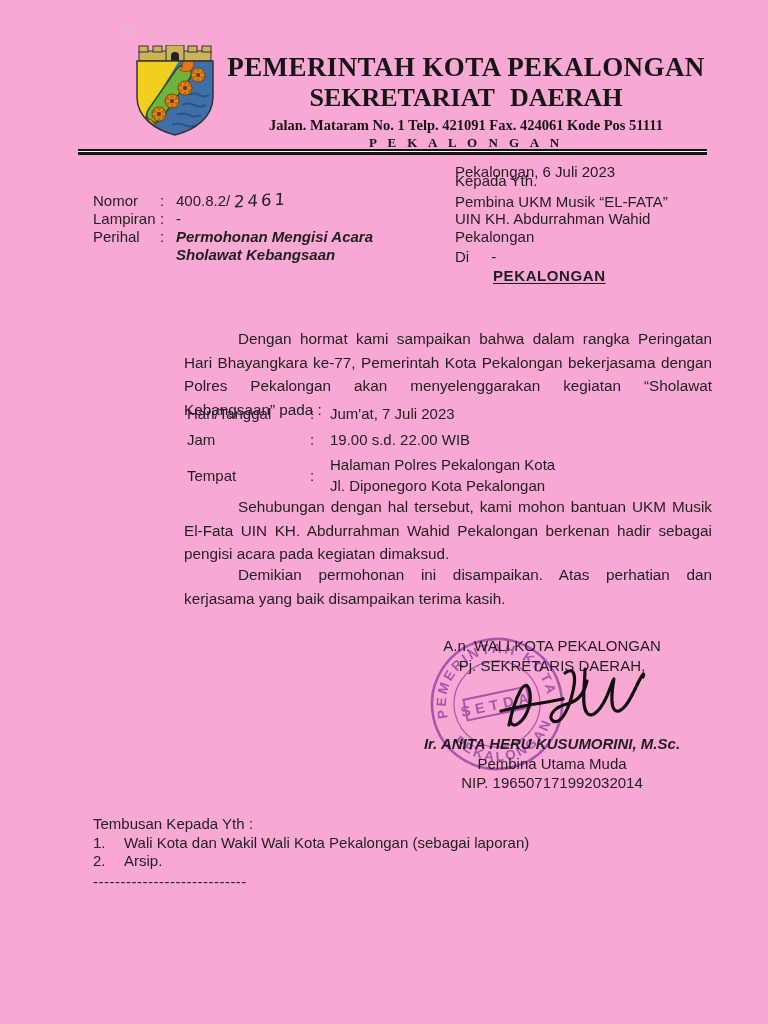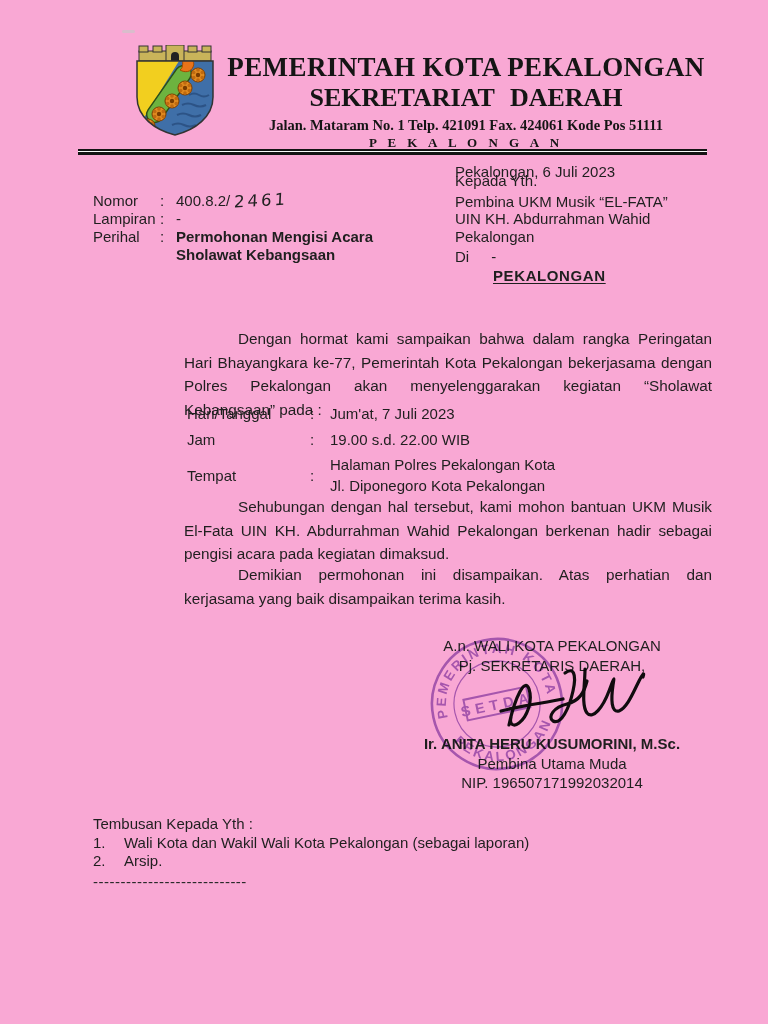--- a/index.html
+++ b/index.html
@@ -22,21 +22,21 @@
     position:absolute;left:78px;top:149px;width:629px;height:6px;
     background:linear-gradient(to bottom,#141414 0 2px,#fafafa 2px 3px,#141414 3px 6px);
   }
   .smudge{position:absolute;left:122px;top:30px;width:13px;height:3px;background:#c8c8c8;border-radius:2px;opacity:.65;}
   
   .date-line{position:absolute;left:455px;top:163px;font-size:15px;}
   .meta{position:absolute;left:93px;top:192px;font-size:15px;line-height:18px;}
   .meta-row{display:flex;align-items:flex-start;}
   .meta-label{width:67px;}
   .meta-colon{width:16px;}
-  .bold{font-weight:bold;}
+  .bold{font-weight:bold;font-style:italic;}
   .handwrite{
     display:inline-block;font-family:"DejaVu Sans", sans-serif;font-size:16.5px;
     letter-spacing:3px;transform:rotate(-3deg) skewX(-6deg);margin-left:4px;color:#222;
   }
   .recipient{position:absolute;left:455px;top:172px;width:250px;font-size:15px;line-height:17.5px;}
   .recipient-salutation{margin-bottom:3px;}
   .di-row{margin-top:3px;}
   .di-dash{margin-left:22px;}
   .recipient-city{
     font-weight:bold;text-decoration:underline;text-underline-offset:2px;

